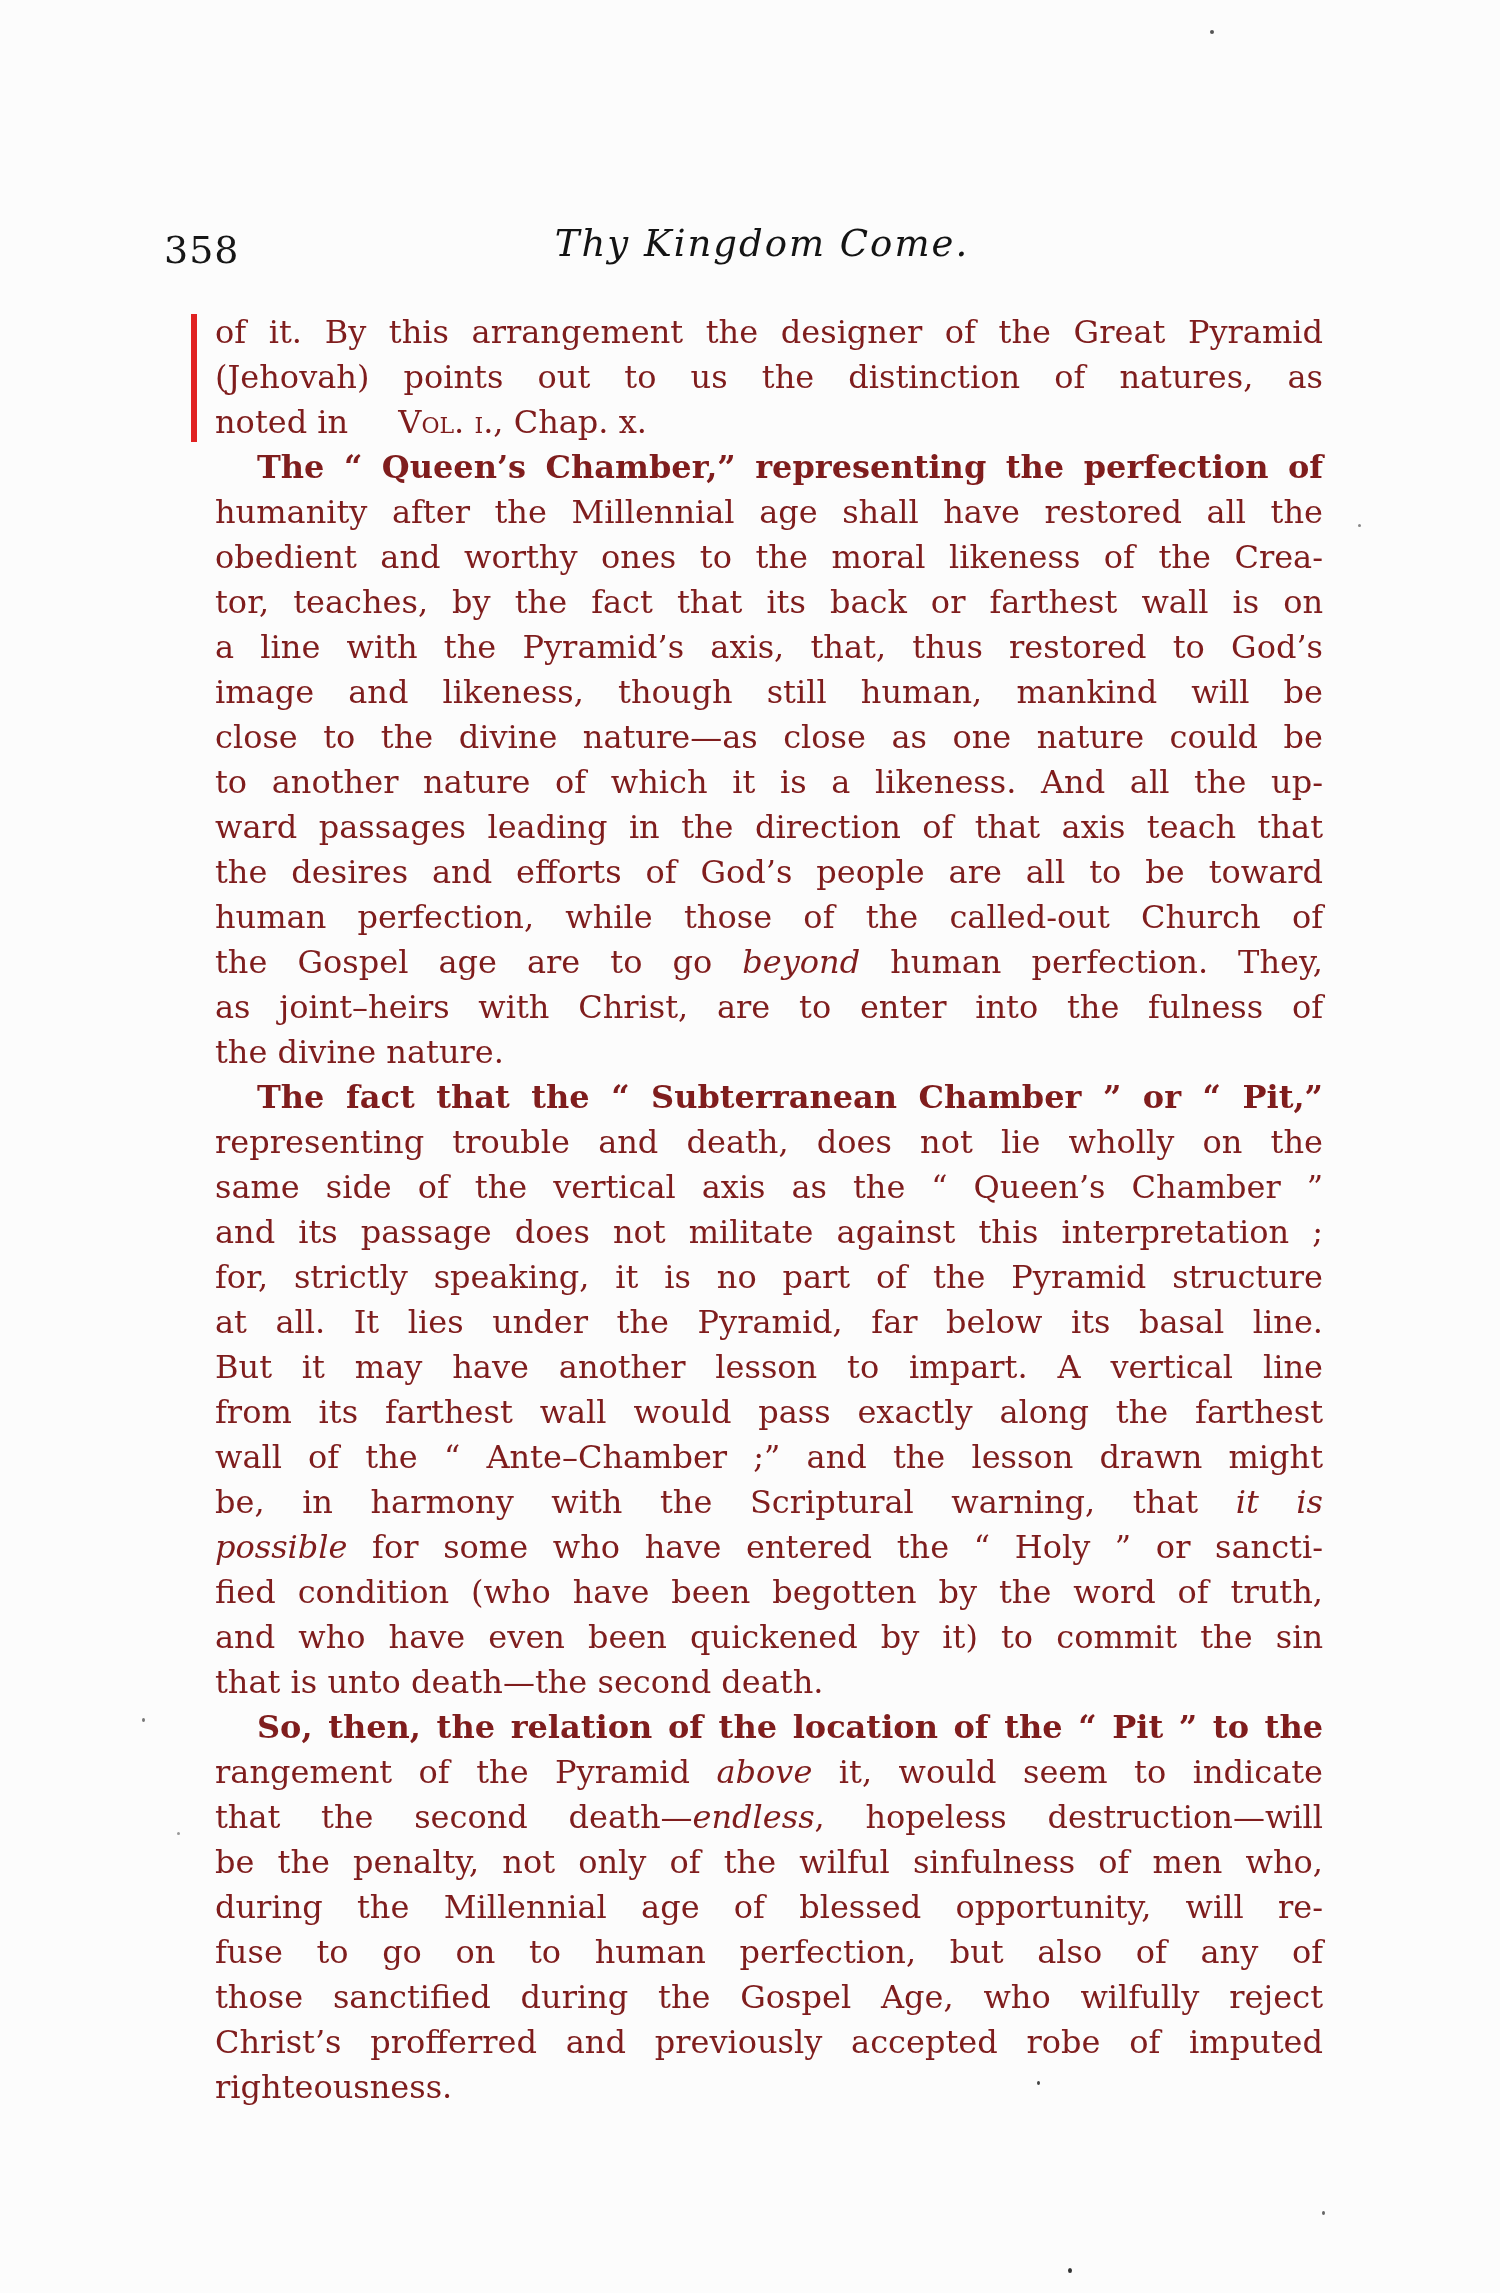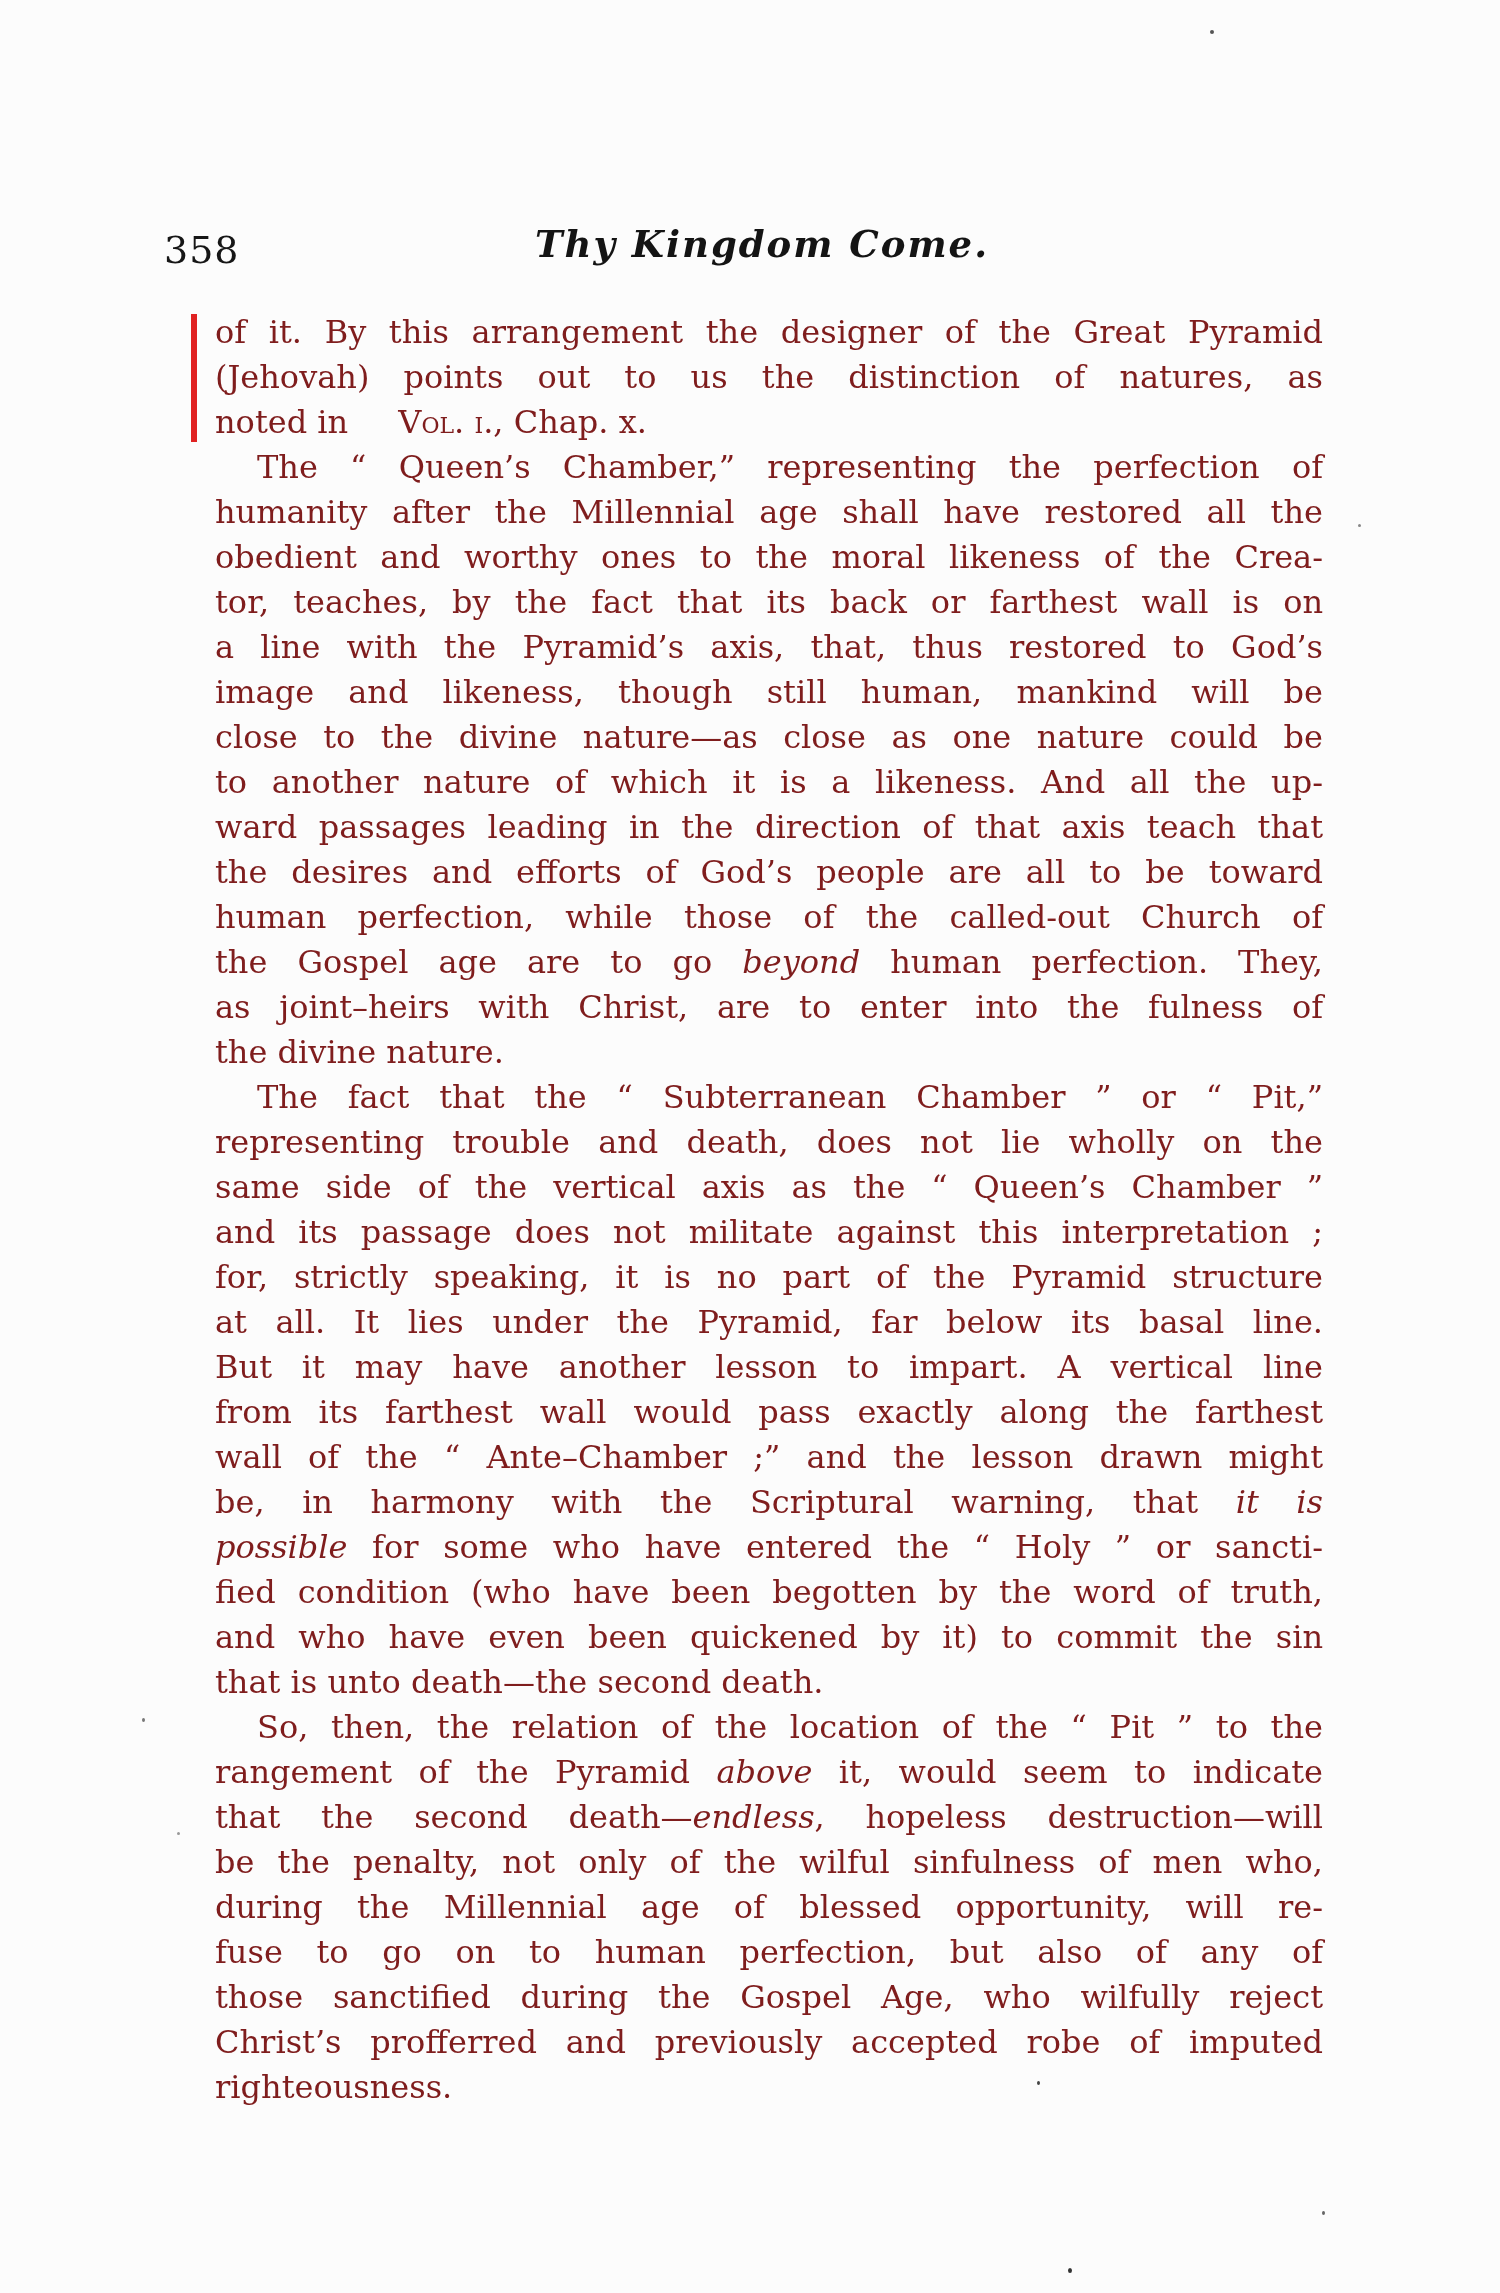--- a/index.html
+++ b/index.html
@@ -25,21 +25,21 @@
     font-size: 38px;
     color: #161616;
     letter-spacing: 1px;
   }
   .running-title {
     position: absolute;
     left: 762px;
     top: 0;
     transform: translateX(-50%);
     font-style: italic;
-    font-weight: 700;
+    font-weight: 400;
     font-size: 37px;
     color: #141414;
     white-space: nowrap;
     letter-spacing: 2px;
   }
   .margin-bar {
     position: absolute;
     left: 191px;
     top: 314px;
     width: 6px;
@@ -59,21 +59,21 @@
   .line {
     text-align: justify;
     text-align-last: justify;
     height: 45px;
     white-space: nowrap;
   }
   .line.last {
     text-align-last: left;
     white-space: normal;
   }
-  .line.indent { padding-left: 42px; }
+  .line.indent { padding-left: 42px; font-weight: bold; }
   .italic { font-style: italic; }
   .smallcaps { font-variant: small-caps; margin-left: 40px; }
   .speck {
     position: absolute;
     background: #555;
     border-radius: 50%;
   }
 </style>
 </head>
 <body style="background: rgb(252, 252, 252);">

